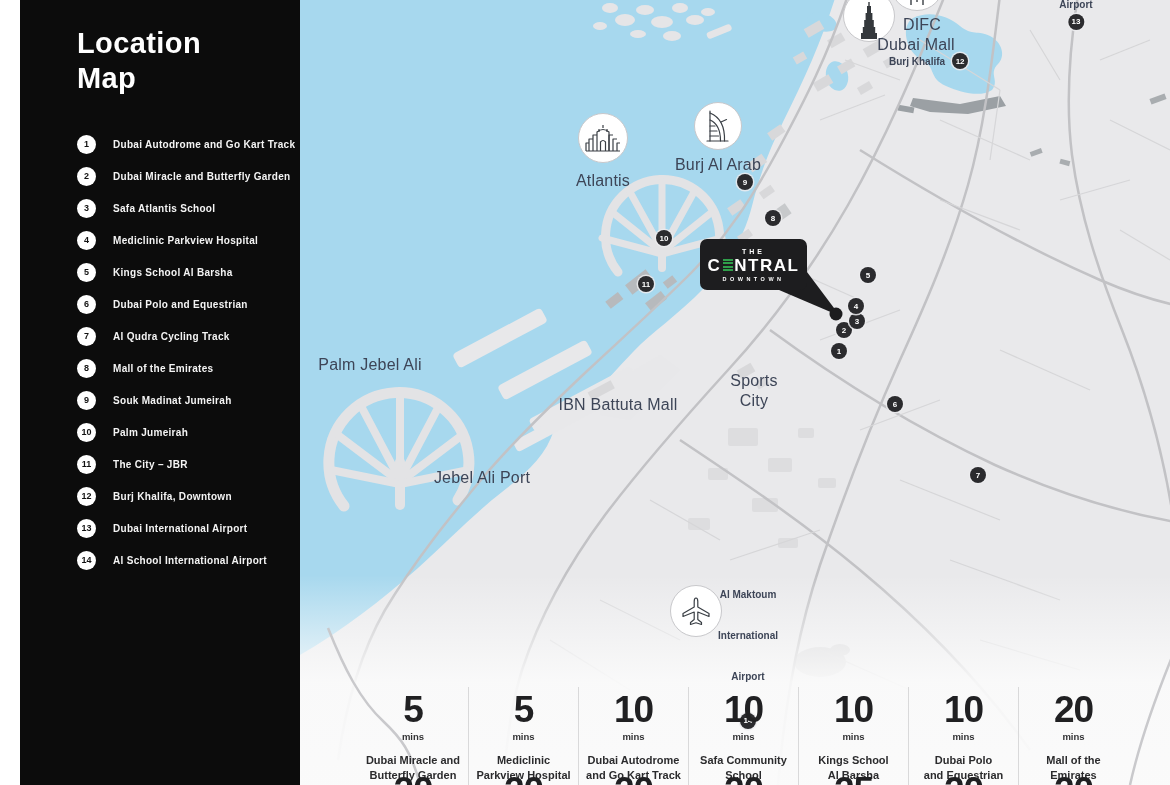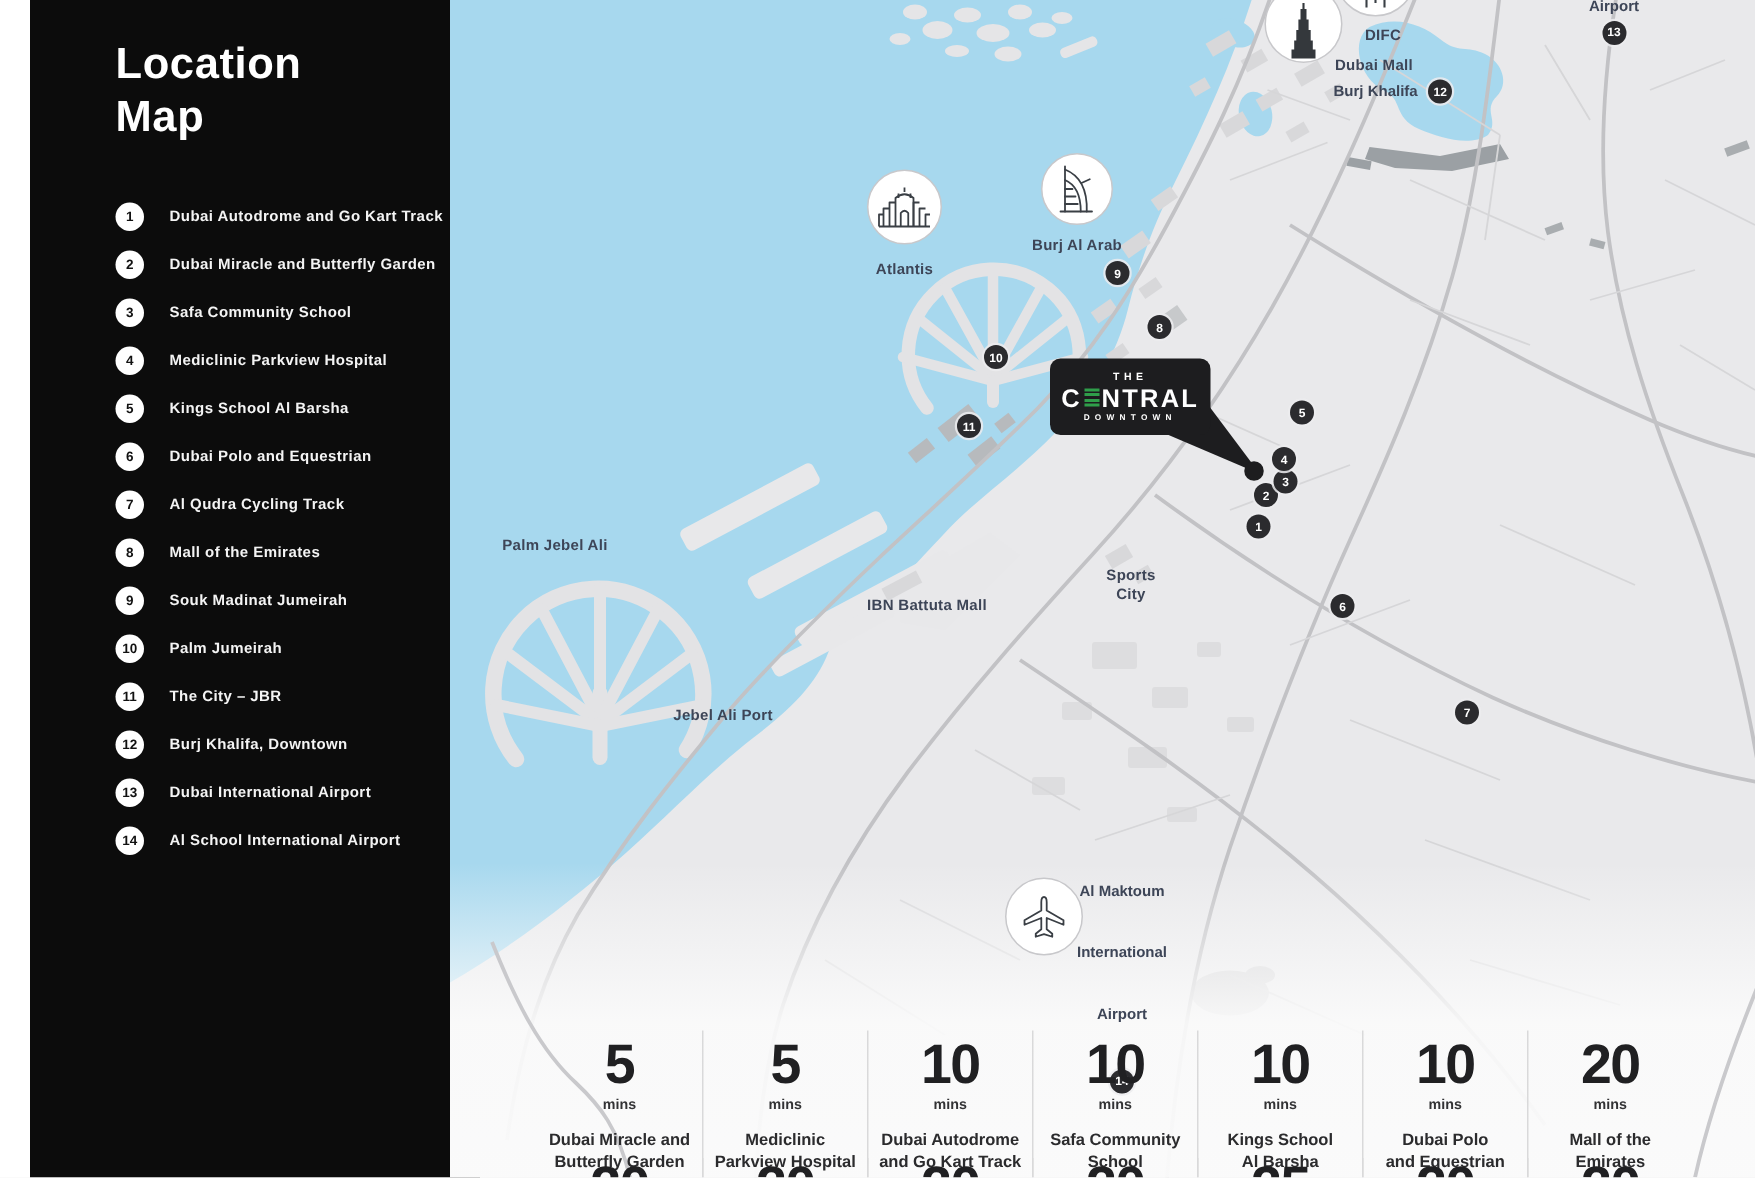--- a/index.html
+++ b/index.html
@@ -14,22 +14,22 @@
   .loc-list{list-style:none;margin:38px 0 0 0;padding:0;}
   .loc-list li{display:flex;align-items:center;gap:17px;height:19px;margin-bottom:13px;}
   .num-badge{flex:0 0 19px;width:19px;height:19px;border-radius:50%;background:#ffffff;
     color:#111;font-size:9px;font-weight:700;display:flex;align-items:center;justify-content:center;}
   .loc-label{font-size:10px;font-weight:600;letter-spacing:.3px;color:#f4f4f4;white-space:nowrap;}
 
   
   .map-area{position:absolute;left:300px;top:0;width:870px;height:785px;overflow:hidden;background:#e9e9eb;}
   .map-area svg.basemap{position:absolute;left:0;top:0;}
 
-  .map-label{position:absolute;transform:translate(-50%,-50%);color:#3d4557;font-size:10px;
-    font-weight:700;letter-spacing:.2px;white-space:nowrap;text-align:center;line-height:1.25;}
+  .map-label{position:absolute;transform:translate(-50%,-50%);color:#3d4557;font-size:16px;
+    font-weight:400;letter-spacing:.2px;white-space:nowrap;text-align:center;line-height:1.25;}
   .map-label.multiline{white-space:normal;}
 
   .mk{position:absolute;transform:translate(-50%,-50%);width:16px;height:16px;border-radius:50%;
     background:#2b2b2e;color:#fff;font-size:8px;font-weight:700;display:flex;align-items:center;
     justify-content:center;box-shadow:0 0 0 1.5px rgba(236,236,238,.85);}
   .mk.inline{position:static;transform:none;flex:0 0 16px;}
 
   .lbl-row{position:absolute;transform:translate(0,-50%);display:flex;align-items:center;gap:7px;
     color:#3d4557;font-size:10px;font-weight:700;white-space:nowrap;padding-left:44px;}
   .lbl-col{position:absolute;transform:translate(-50%,0);display:flex;flex-direction:column;
@@ -73,21 +73,21 @@
       <li>
           <span class="num-badge">1</span>
           <span class="loc-label">Dubai Autodrome and Go Kart Track</span>
         </li>
       <li>
           <span class="num-badge">2</span>
           <span class="loc-label">Dubai Miracle and Butterfly Garden</span>
         </li>
       <li>
           <span class="num-badge">3</span>
-          <span class="loc-label">Safa Community School</span>
+          <span class="loc-label">Safa Atlantis School</span>
         </li>
       <li>
           <span class="num-badge">4</span>
           <span class="loc-label">Mediclinic Parkview Hospital</span>
         </li>
       <li>
           <span class="num-badge">5</span>
           <span class="loc-label">Kings School Al Barsha</span>
         </li>
       <li>

